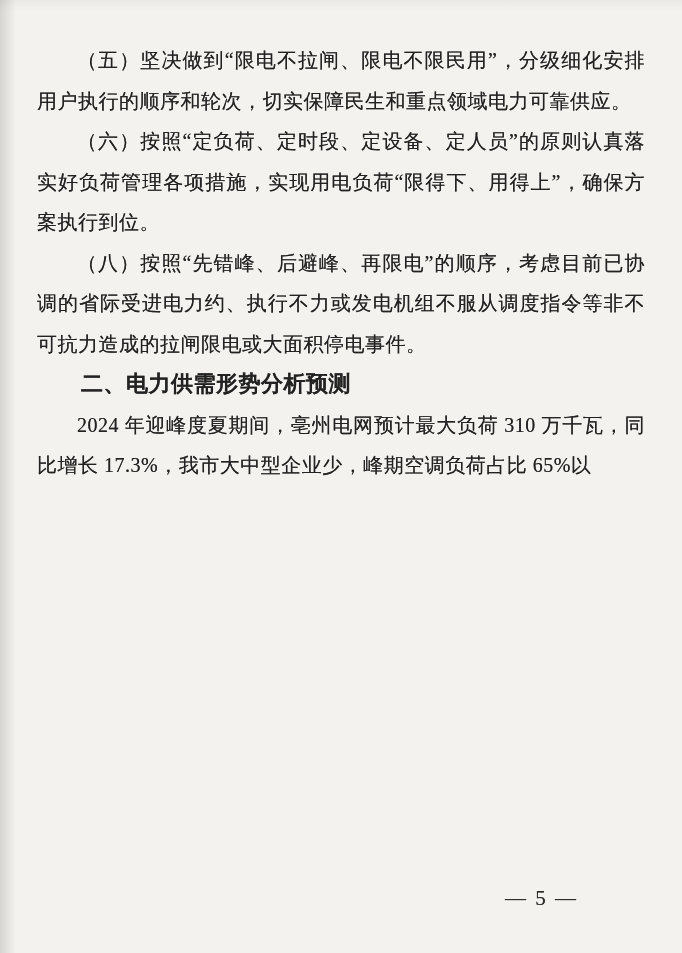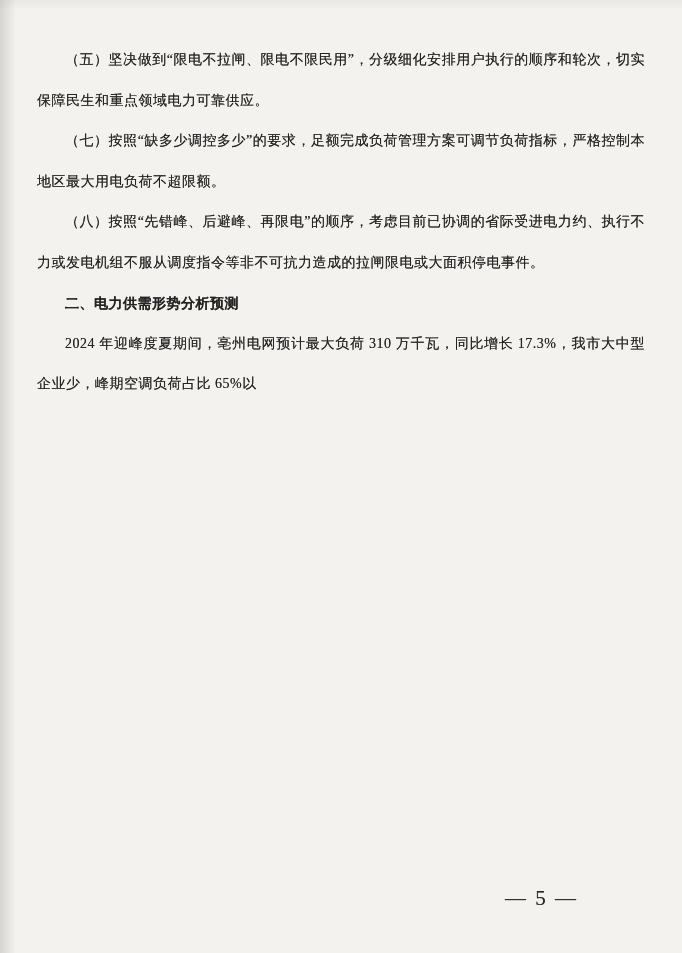--- a/index.html
+++ b/index.html
@@ -32,30 +32,30 @@
     pointer-events: none;
   }
   .content {
     position: absolute;
     top: 40px;
     left: 37px;
     width: 608px;
   }
   .para {
     margin: 0;
-    font-size: 14px;
+    font-size: 20px;
     line-height: 40.5px;
     letter-spacing: 0.5px;
     text-align: justify;
     text-indent: 2em;
     text-shadow: 0 0 0.6px rgba(25,25,25,0.65);
   }
   .heading {
     margin: 0;
-    font-size: 14px;
+    font-size: 22px;
     line-height: 40.5px;
     letter-spacing: 0.5px;
     text-indent: 2em;
     font-weight: bold;
     font-family: "Liberation Sans", "DejaVu Sans", sans-serif;
     text-shadow: 0 0 0.6px rgba(25,25,25,0.65);
   }
   .page-number {
     position: absolute;
     left: 505px;
@@ -66,19 +66,19 @@
     text-shadow: 0 0 0.6px rgba(25,25,25,0.6);
     font-family: "Liberation Serif", "DejaVu Serif", serif;
   }
 </style>
 </head>
 <body>
 
 <div class="page">
   <div class="content">
     <p class="para">（五）坚决做到“限电不拉闸、限电不限民用”，分级细化安排用户执行的顺序和轮次，切实保障民生和重点领域电力可靠供应。</p>
-    <p class="para">（七）按照“缺多少调控多少”的要求，足额完成负荷管理方案可调节负荷指标，严格控制本地区最大用电负荷不超限额。</p>
+    <p class="para">（六）按照“定负荷、定时段、定设备、定人员”的原则认真落实好负荷管理各项措施，实现用电负荷“限得下、用得上”，确保方案执行到位。</p>
     <p class="para">（八）按照“先错峰、后避峰、再限电”的顺序，考虑目前已协调的省际受进电力约、执行不力或发电机组不服从调度指令等非不可抗力造成的拉闸限电或大面积停电事件。</p>
     <h2 class="heading">二、电力供需形势分析预测</h2>
     <p class="para">2024 年迎峰度夏期间，亳州电网预计最大负荷 310 万千瓦，同比增长 17.3%，我市大中型企业少，峰期空调负荷占比 65%以</p>
   </div>
   <div class="page-number">— 5 —</div>
 </div>
 
 </body></html>

